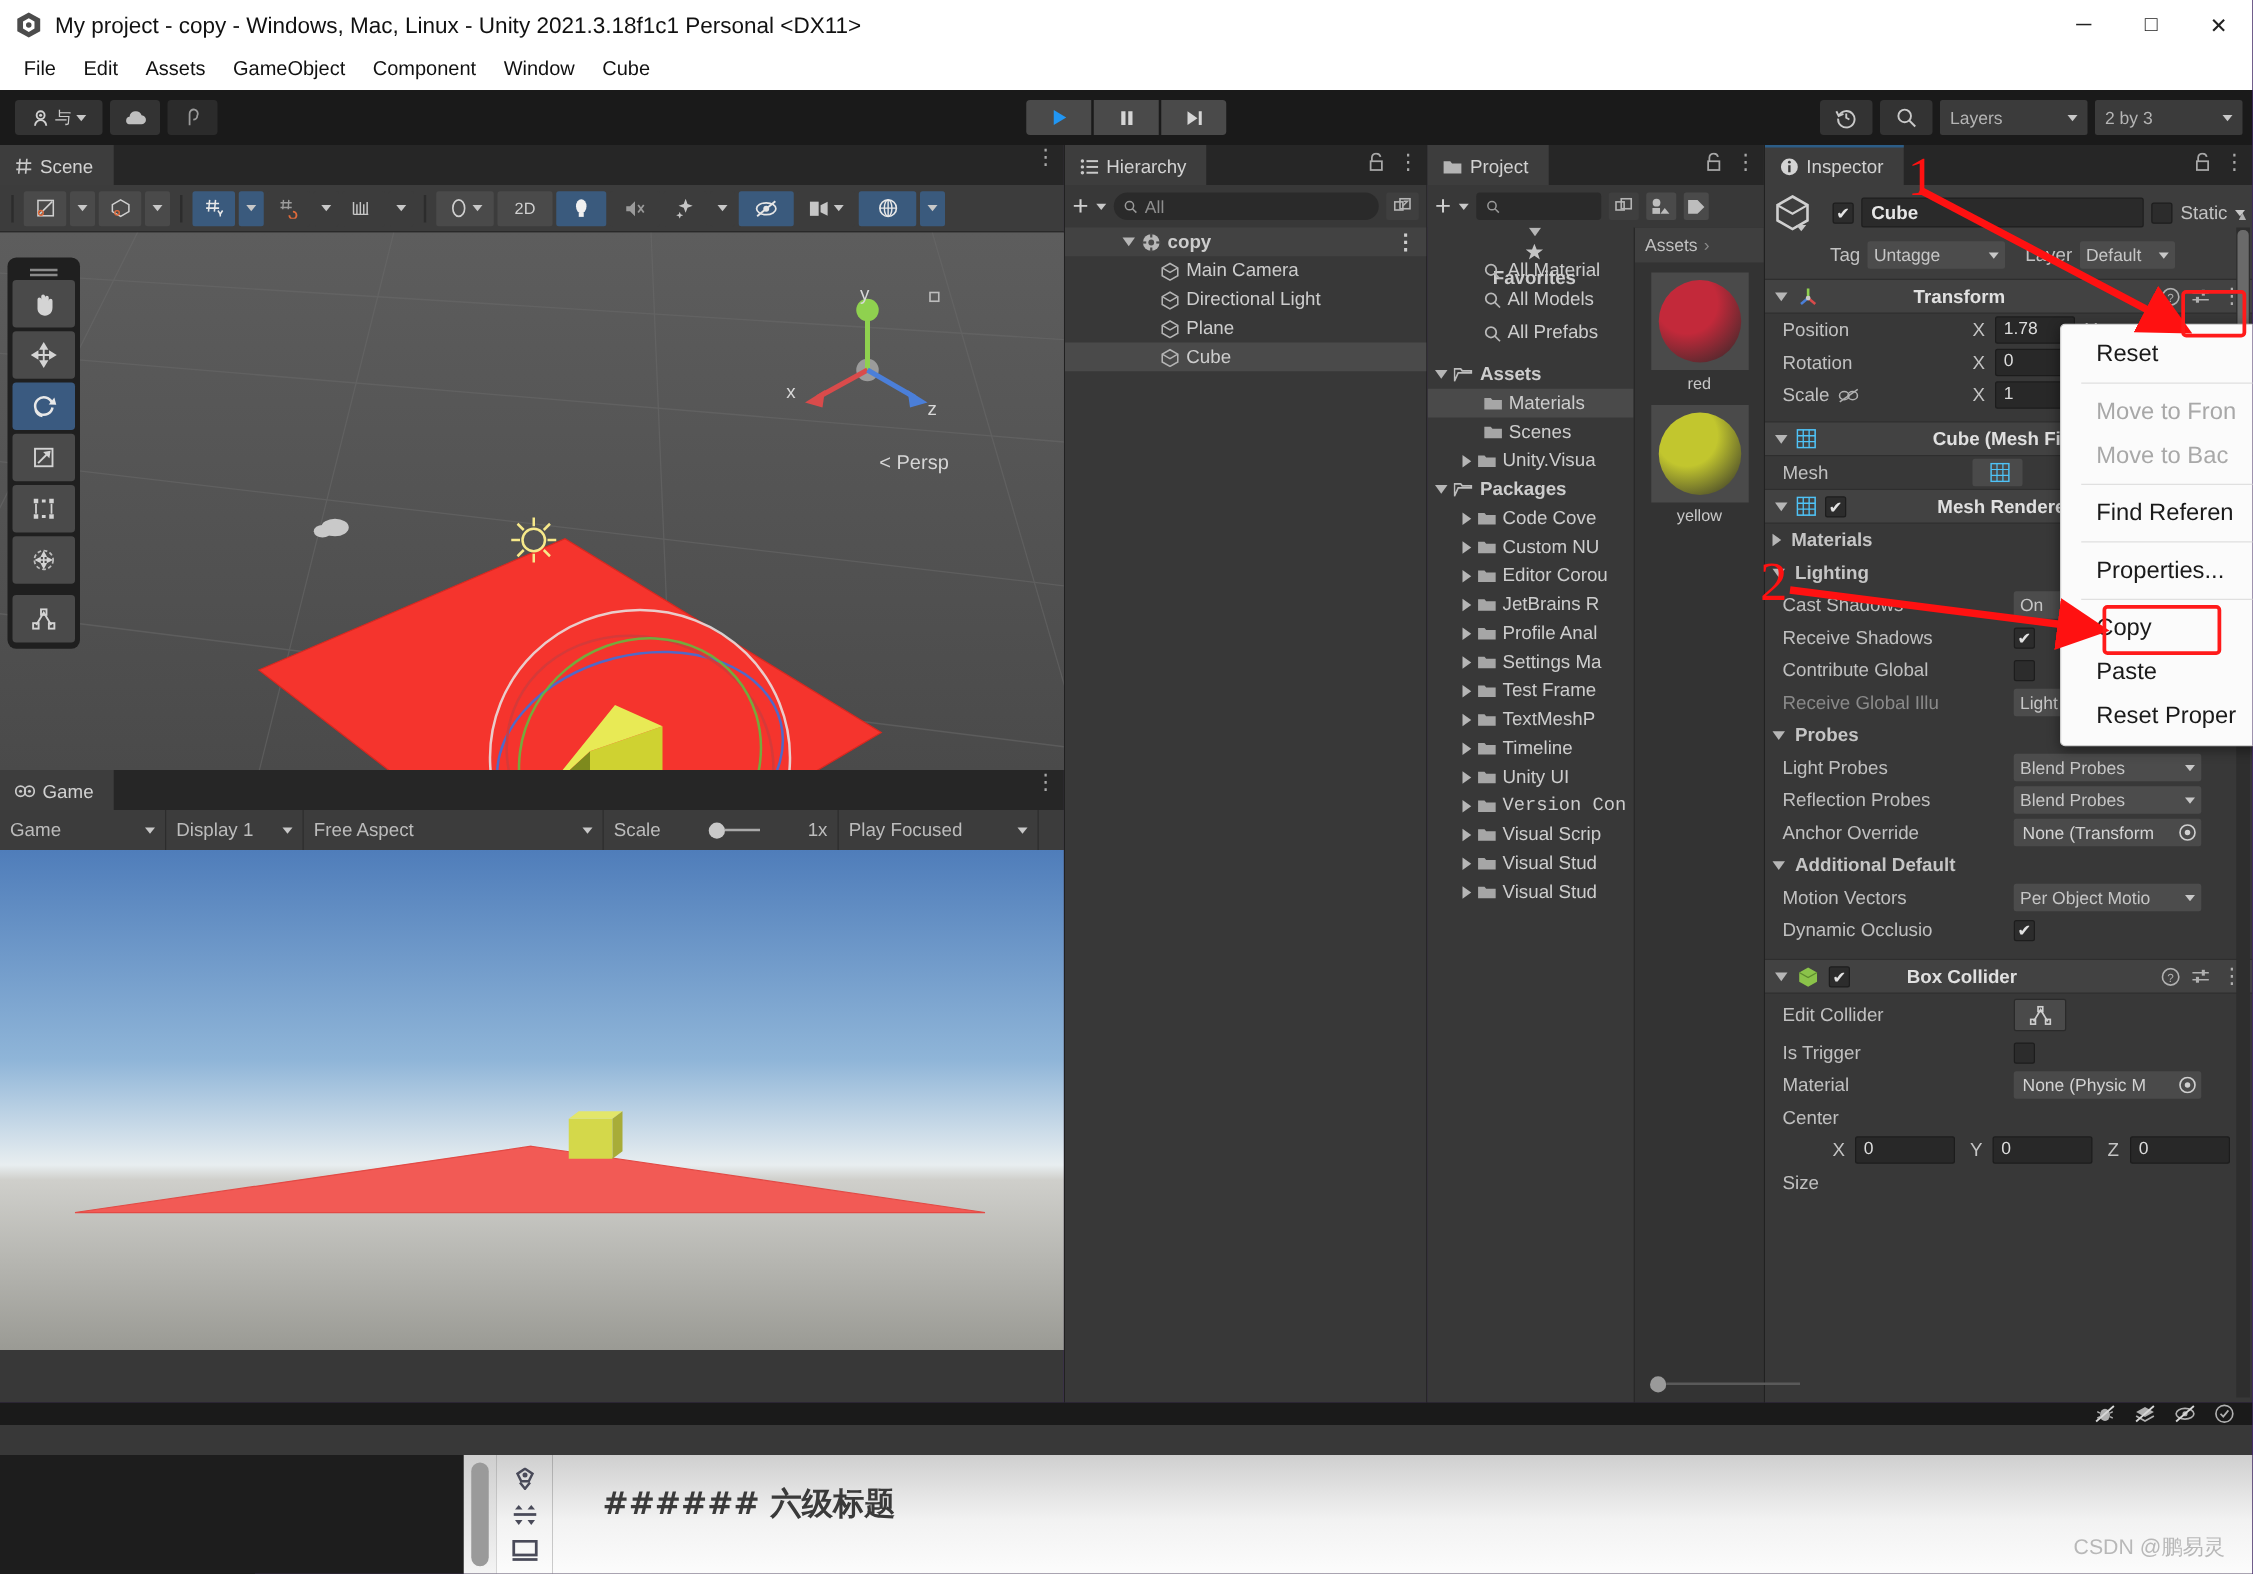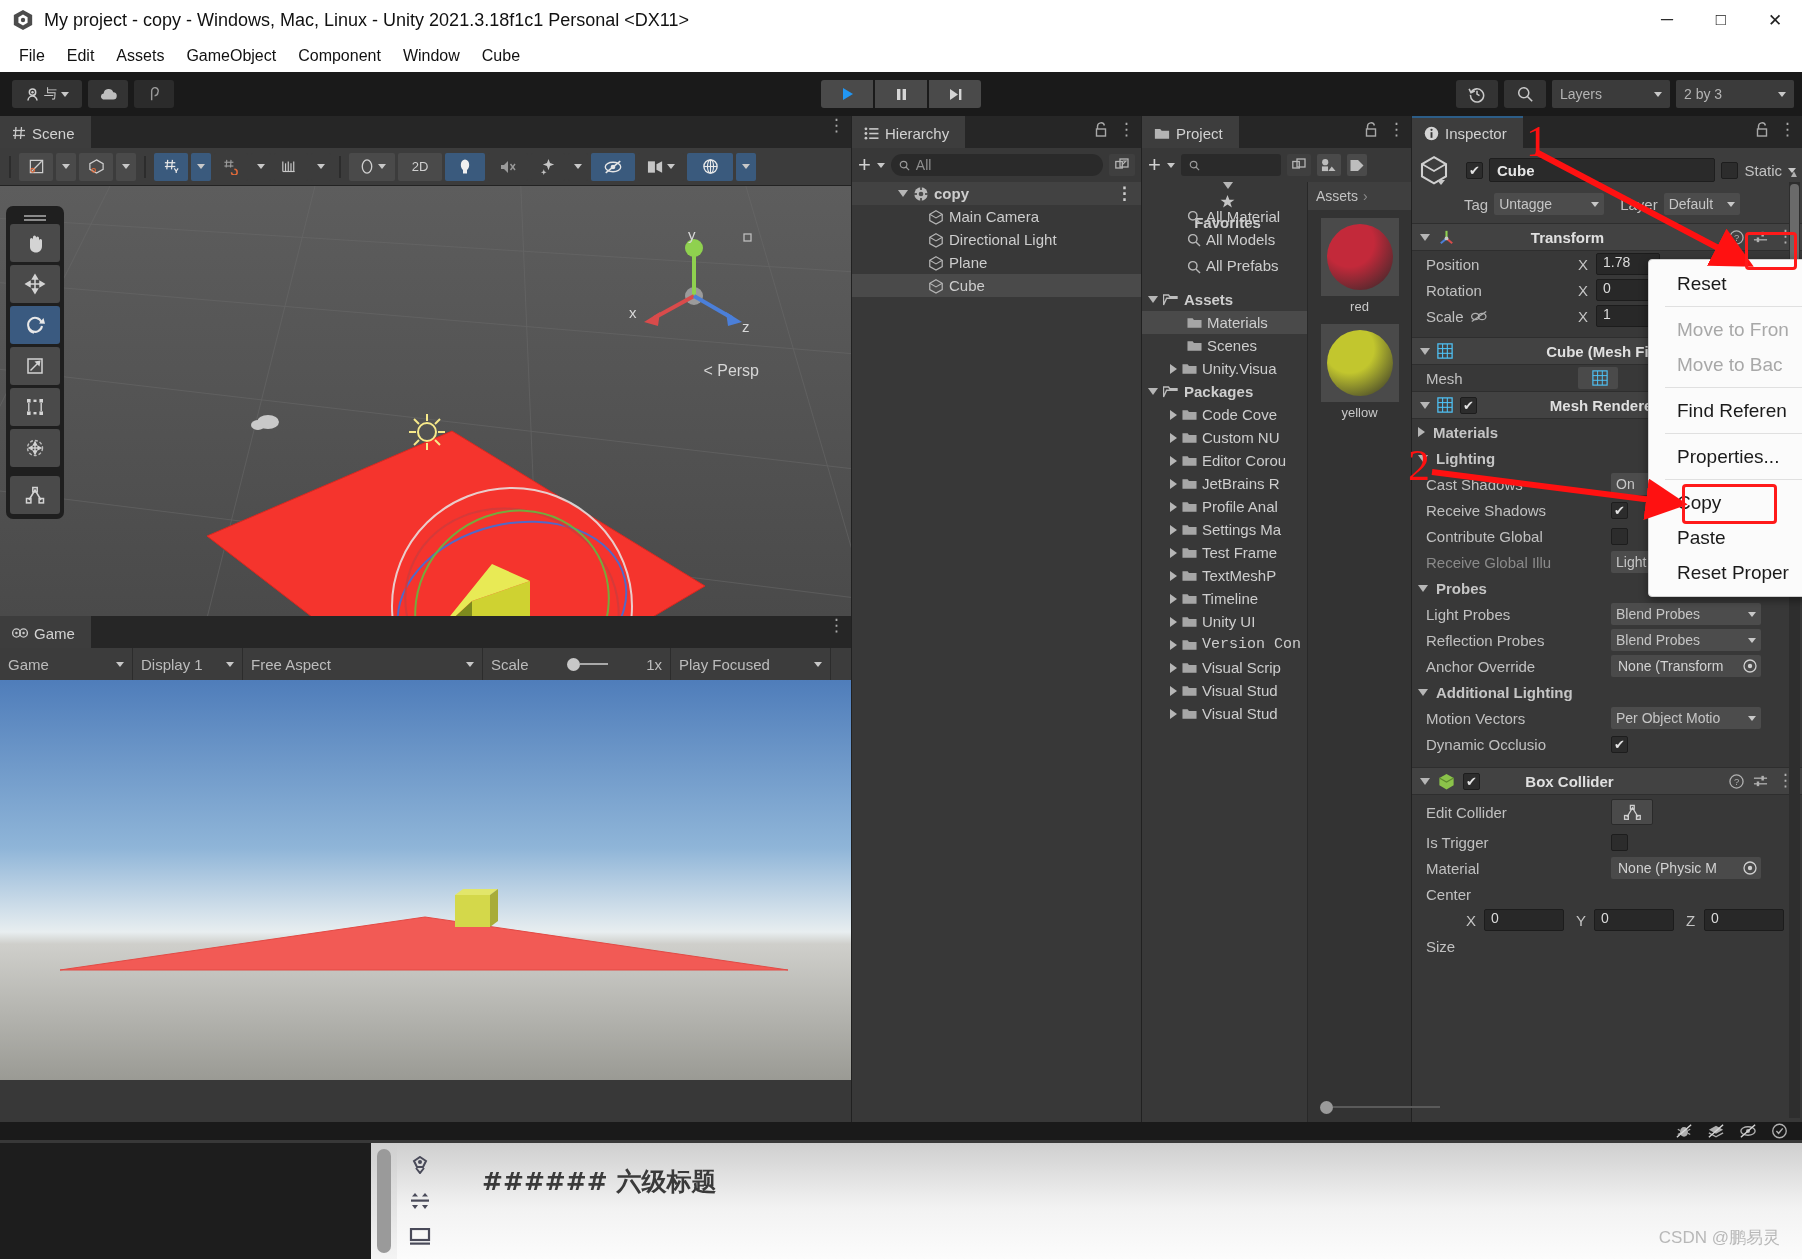--- a/index.html
+++ b/index.html
@@ -90,21 +90,21 @@
      box-shadow:0 3px 10px rgba(0,0,0,.45); border-radius:4px; padding:6px 0; font-size:19px; z-index:60;}
   #ctxmenu .mi{ height:35px; display:flex; align-items:center; padding:0 20px 0 28px; white-space:nowrap;}
   #ctxmenu .mi.dis{ color:#a8a8a8;}
   #ctxmenu .msep{ height:1px; background:#e0e0e0; margin:5px 16px;}
   
   .annot{ position:absolute; z-index:70; pointer-events:none;}
   .redbox{ position:absolute; border:3px solid #ff1a1a; border-radius:4px; z-index:75;}
   .rednum{ position:absolute; color:#ff1111; font-size:44px; font-weight:400; font-family:"Liberation Serif", serif; z-index:75;}
   
   #statusbar{ position:absolute; left:0; right:0; bottom:119px; height:18px; background:#1a1a1a; display:flex; align-items:center; justify-content:flex-end; gap:14px; padding-right:14px; color:#b0b0b0;}
-  #bottom{ position:absolute; left:0; right:0; bottom:0; height:116px; display:flex;}
+  #bottom{ position:absolute; left:0; right:0; bottom:0; height:95px; display:flex;}
   .bz{ background:#1d1d1d;}
   .bwhite{ background:linear-gradient(180deg,#cfcfcf 0%,#f2f2f2 55%,#fcfcfc 100%);}
   #bottom .vbar{ width:14px; background:#9a9a9a; border-radius:7px; margin:6px 0;}
   .md-title{ font-size:25px; font-weight:bold; color:#3a3a3a; font-family:"DejaVu Sans", sans-serif;}
   .watermark{ position:absolute; right:22px; bottom:10px; color:#b8b8b8; font-size:17px;}
   svg{ display:block; }
 </style>
 </head>
 <body>
 
@@ -1109,21 +1109,21 @@
             <span>
               <svg width="14" height="14" viewBox="0 0 14 14">
                 <circle cx="7" cy="7" r="6" fill="none" stroke="#cfcfcf" stroke-width="1.3"></circle>
                 <circle cx="7" cy="7" r="2.2" fill="#cfcfcf"></circle>
               </svg>
             </span>
           </span>
       </div>
       <div class="prow" style="font-weight:bold;padding-left:6px">
         <i class="tri" style="margin-right:8px"></i>
-        <span>Additional Lighting</span>
+        <span>Additional Default</span>
       </div>
       <div class="prow">
         <span class="plabel" style="width:185px">Motion Vectors</span>
         <span class="minidd" style="width:150px">
             <span>Per Object Motio</span>
             <i class="caret"></i>
           </span>
       </div>
       <div class="prow">
         <span class="plabel" style="width:185px;overflow:hidden;white-space:nowrap">Dynamic Occlusio</span>

